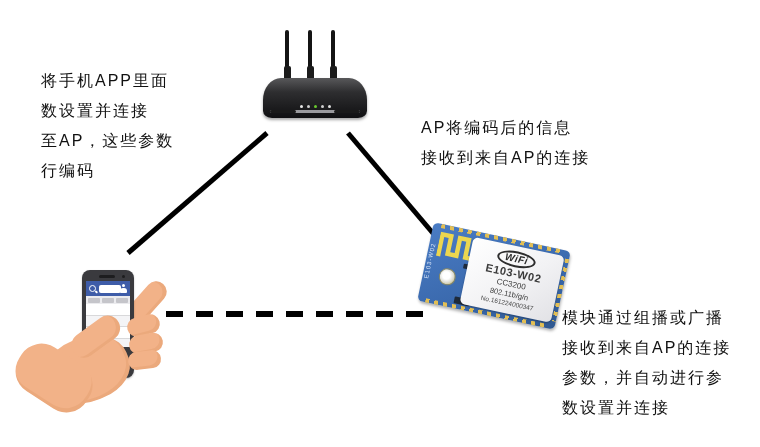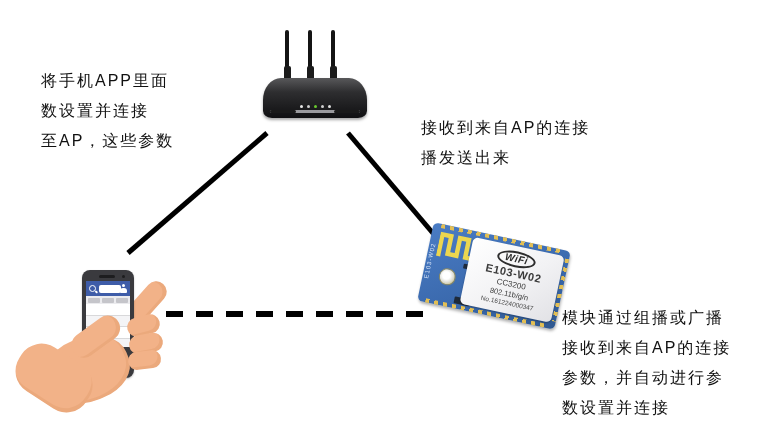--- a/index.html
+++ b/index.html
@@ -95,25 +95,26 @@
   <svg id="links" width="760" height="447">
     <line x1="267" y1="133" x2="128" y2="253" stroke-width="5"></line>
     <line x1="348" y1="133" x2="437" y2="238" stroke-width="5"></line>
     <line x1="166" y1="314" x2="428" y2="314" stroke-width="6" stroke-dasharray="17 13"></line>
   </svg>
 
   <div class="annot" id="annot-left">
     <div class="ln">将手机APP里面</div>
     <div class="ln">数设置并连接</div>
     <div class="ln">至AP，这些参数</div>
+    <div class="ln">行编码</div>
   </div>
 
   <div class="annot" id="annot-topright">
+    <div class="ln">AP将编码后的信息</div>
     <div class="ln">接收到来自AP的连接</div>
-    <div class="ln">播发送出来</div>
   </div>
 
   <div class="annot" id="annot-bottomright">
     <div class="ln">模块通过组播或广播</div>
     <div class="ln">接收到来自AP的连接</div>
     <div class="ln">参数，并自动进行参</div>
     <div class="ln">数设置并连接</div>
   </div>
 
   <div id="router">

